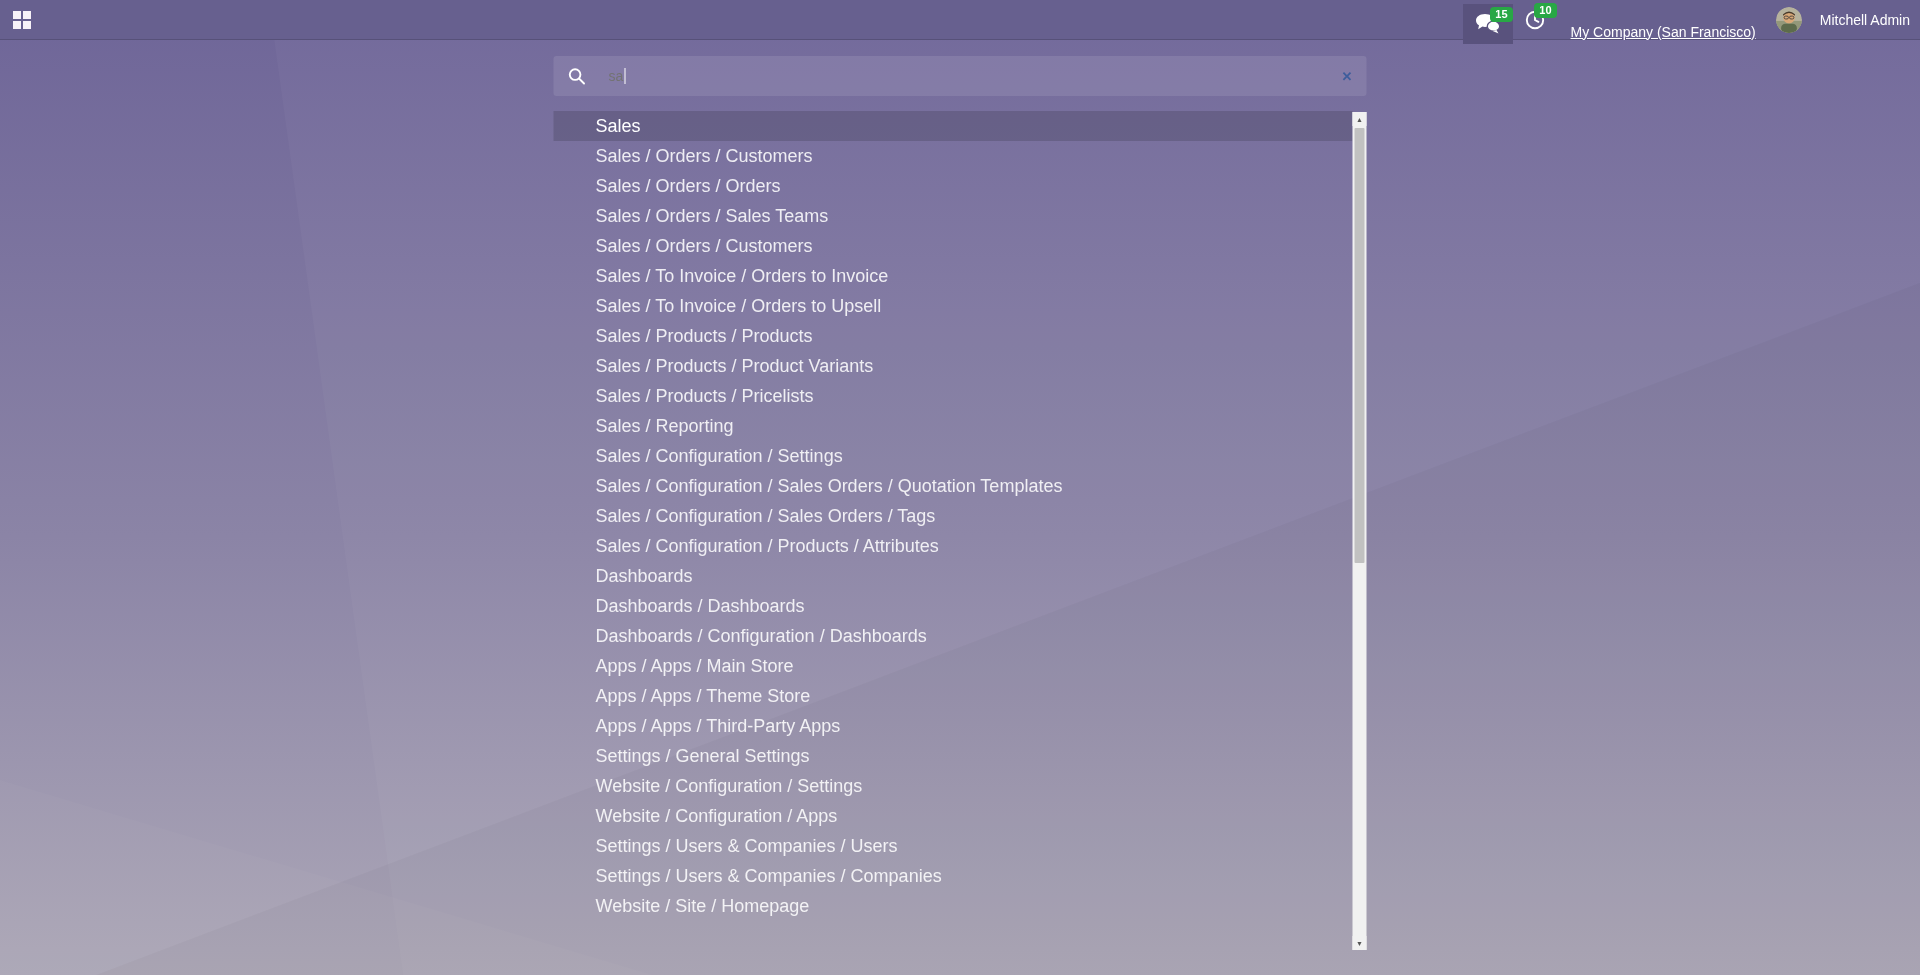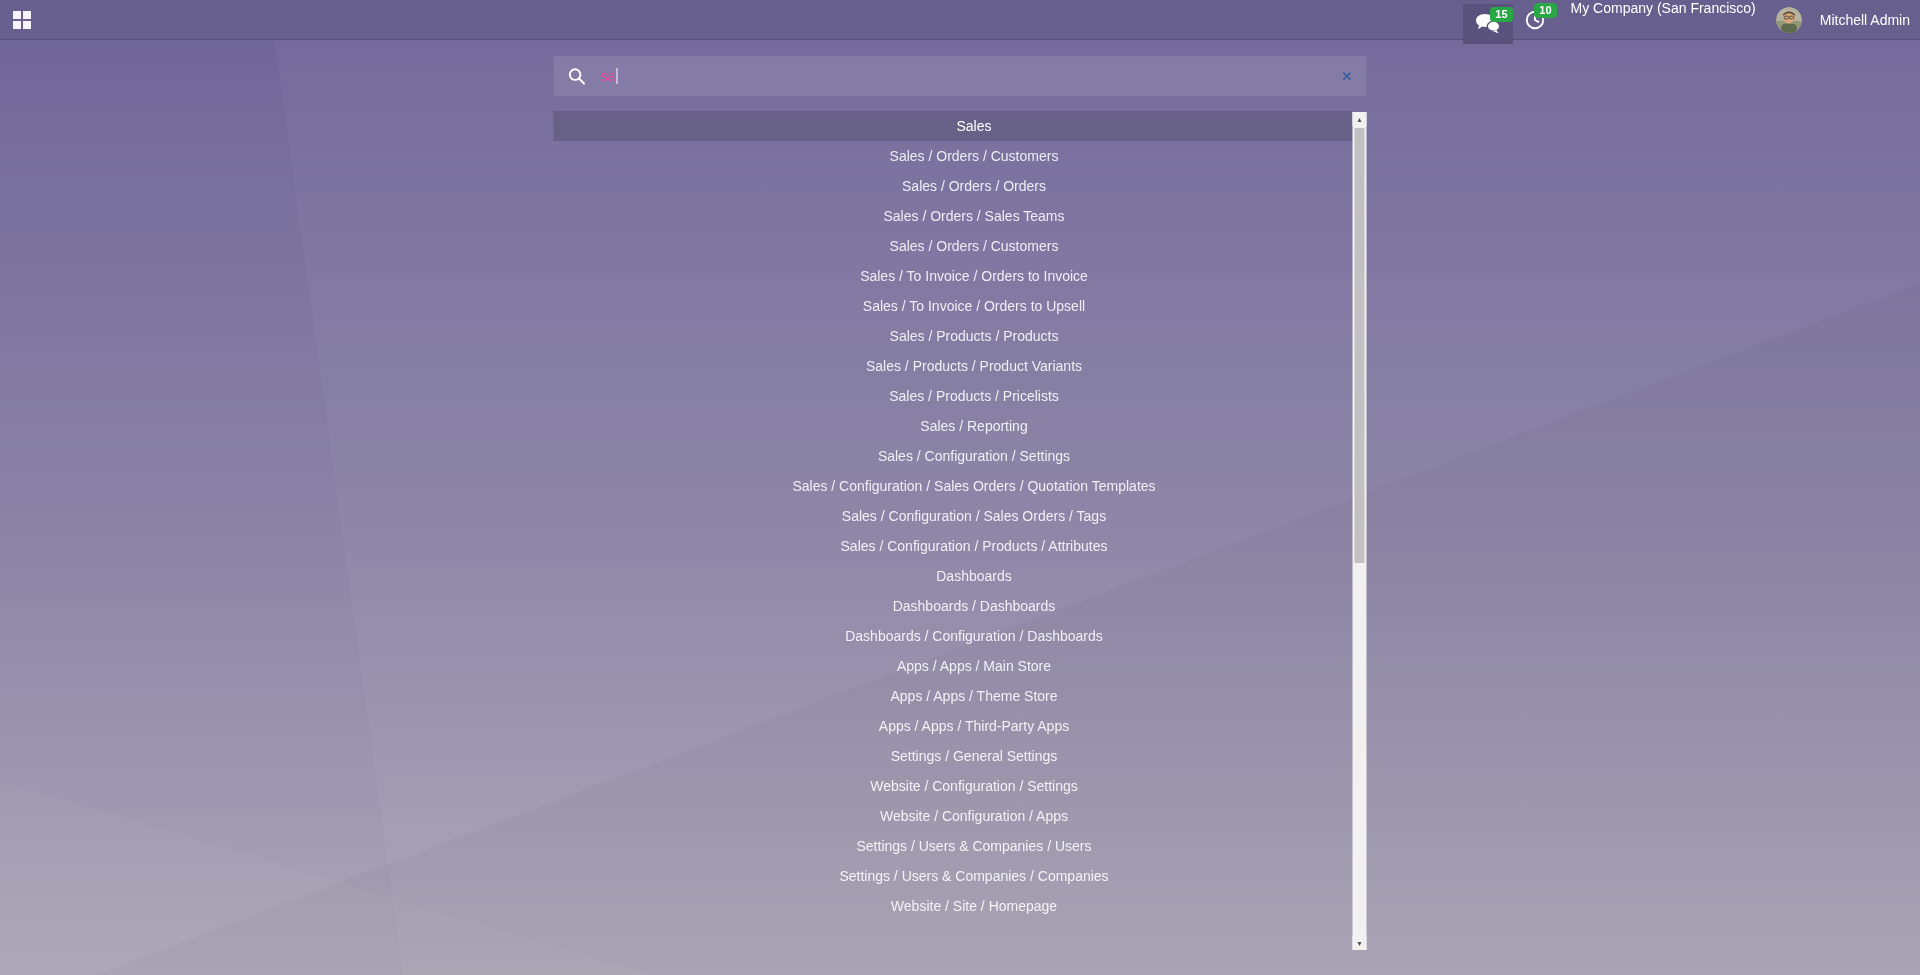--- a/index.html
+++ b/index.html
@@ -43,60 +43,60 @@
   .systray-item{
     position:relative;height:40px;display:flex;align-items:center;padding:0 12px;cursor:pointer;
   }
   .systray-item.active{background:var(--color-topbar-active);margin-top:8px;}
   .badge{
     position:absolute;top:3px;right:0px;
     background:var(--color-badge);color:#fff;
     font-size:11px;font-weight:bold;line-height:1;
     padding:2px 5px;border-radius:4px;
   }
-  .company-switcher{padding:0 14px;height:40px;display:flex;align-items:flex-start;cursor:pointer;}
+  .company-switcher{padding:0 14px;height:40px;display:flex;align-items:flex-end;cursor:pointer;text-decoration:underline;}
   .user-menu{height:40px;display:flex;align-items:center;gap:18px;padding:0 10px 0 6px;cursor:pointer;}
   .avatar{width:26px;height:26px;border-radius:50%;overflow:hidden;flex:0 0 auto;}
 
   
   .home-menu{
     position:absolute;top:56px;left:50%;transform:translateX(-50%);
     width:813px;
   }
   .search-bar{
     height:40px;width:813px;
     background:rgba(255,255,255,0.10);
     border-radius:3px;
     display:flex;align-items:center;
     padding:0 12px 0 14px;
     cursor:text;
   }
   .search-icon-wrap{display:flex;align-items:center;margin-right:14px;}
-  .search-text{font-size:14px;color:#ec4899;}
+  .search-text{font-size:14px;color:#737373;margin-left:8px;}
   .caret{display:inline-block;width:1px;height:16px;background:#fff;margin-left:1px;vertical-align:-3px;}
   .search-clear{
     margin-left:auto;background:none;border:none;cursor:pointer;
     color:var(--color-clear-x);font-size:13px;font-weight:bold;line-height:1;padding:2px;
   }
 
   
   .results{
     position:relative;
     margin-top:15px;
     width:813px;
     height:841px;
   }
   .results-list{width:799px;}
   .menu-item{
     height:30px;line-height:30px;
     padding-left:42px;
-    font-size:14px;
+    font-size:18px;
     color:rgba(255,255,255,0.87);
     cursor:pointer;
-    white-space:nowrap;overflow:hidden;text-align:center;
+    white-space:nowrap;overflow:hidden;
   }
   .menu-item.highlighted{background:rgba(0,0,0,0.14);color:#fff;}
 
   
   .scrollbar{
     position:absolute;top:1px;right:0;width:14px;height:838px;
     background:#f1f1f1;
   }
   .scroll-btn{
     position:absolute;left:0;width:14px;height:14px;

